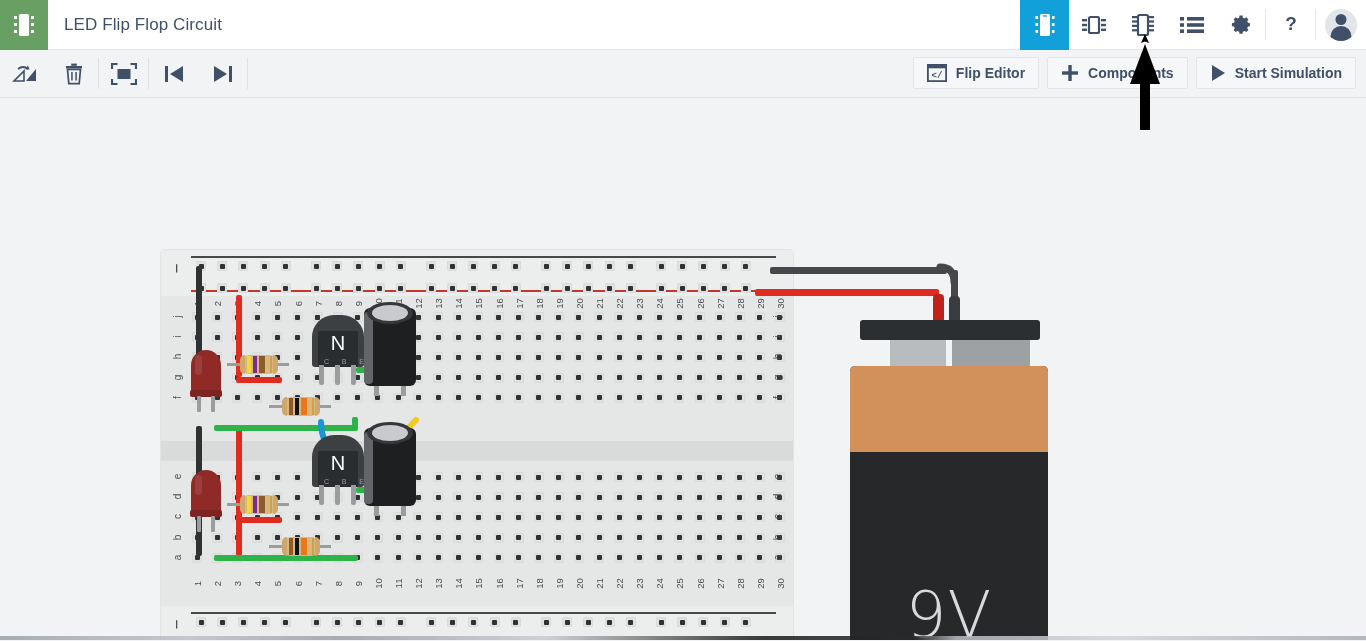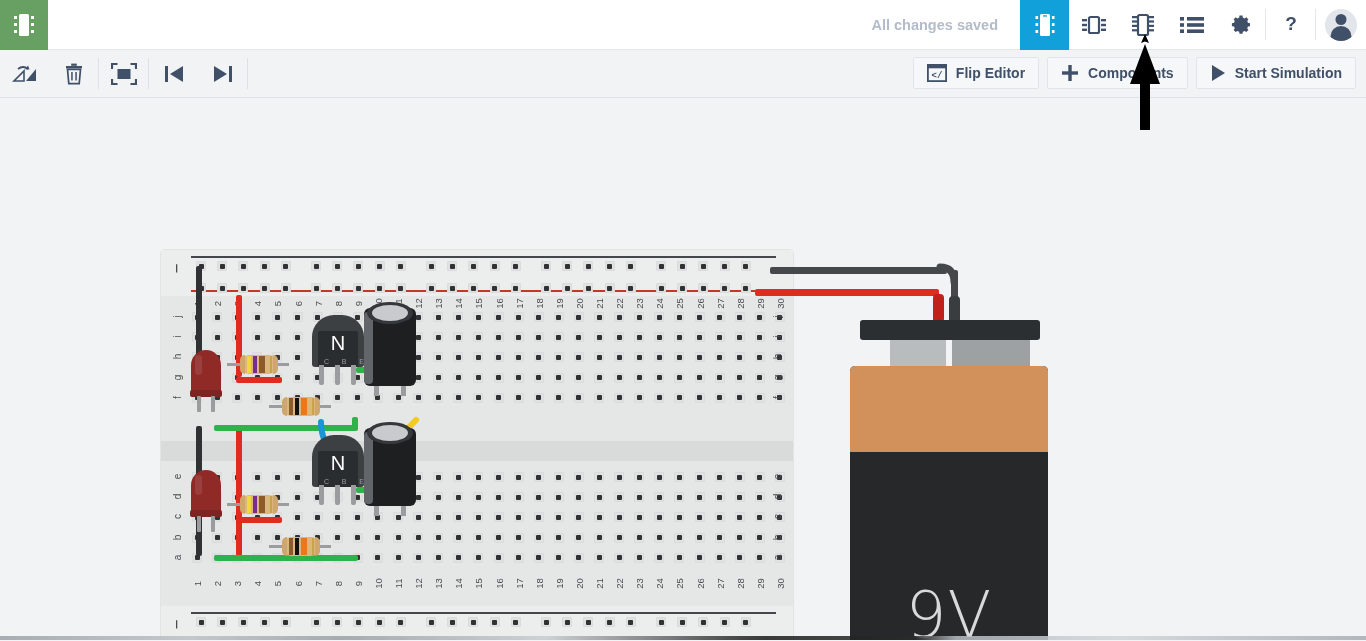--- a/index.html
+++ b/index.html
@@ -401,24 +401,24 @@
       <rect x="6" y="2" width="10" height="22" rx="1.5" fill="#ffffff"></rect>
       <rect x="1" y="4" width="3" height="3" fill="#ffffff"></rect>
       <rect x="1" y="11" width="3" height="3" fill="#ffffff"></rect>
       <rect x="1" y="18" width="3" height="3" fill="#ffffff"></rect>
       <rect x="18" y="4" width="3" height="3" fill="#ffffff"></rect>
       <rect x="18" y="11" width="3" height="3" fill="#ffffff"></rect>
       <rect x="18" y="18" width="3" height="3" fill="#ffffff"></rect>
     </svg>
   </div>
 
+  <div id="project-title">LED Flip Flop Circuit</div>
 
   <div id="header-spacer"></div>
 
-  <div id="save-status">All changes saved</div>
 
   <div class="hdr-btn active">
     <svg width="20" height="24" viewBox="0 0 20 24">
       <rect x="5" y="1" width="10" height="22" rx="1.5" fill="#ffffff"></rect>
       <rect x="0.5" y="3" width="2.6" height="3" fill="#ffffff"></rect>
       <rect x="0.5" y="10" width="2.6" height="3" fill="#ffffff"></rect>
       <rect x="0.5" y="17" width="2.6" height="3" fill="#ffffff"></rect>
       <rect x="16.9" y="3" width="2.6" height="3" fill="#ffffff"></rect>
       <rect x="16.9" y="10" width="2.6" height="3" fill="#ffffff"></rect>
       <rect x="16.9" y="17" width="2.6" height="3" fill="#ffffff"></rect>

